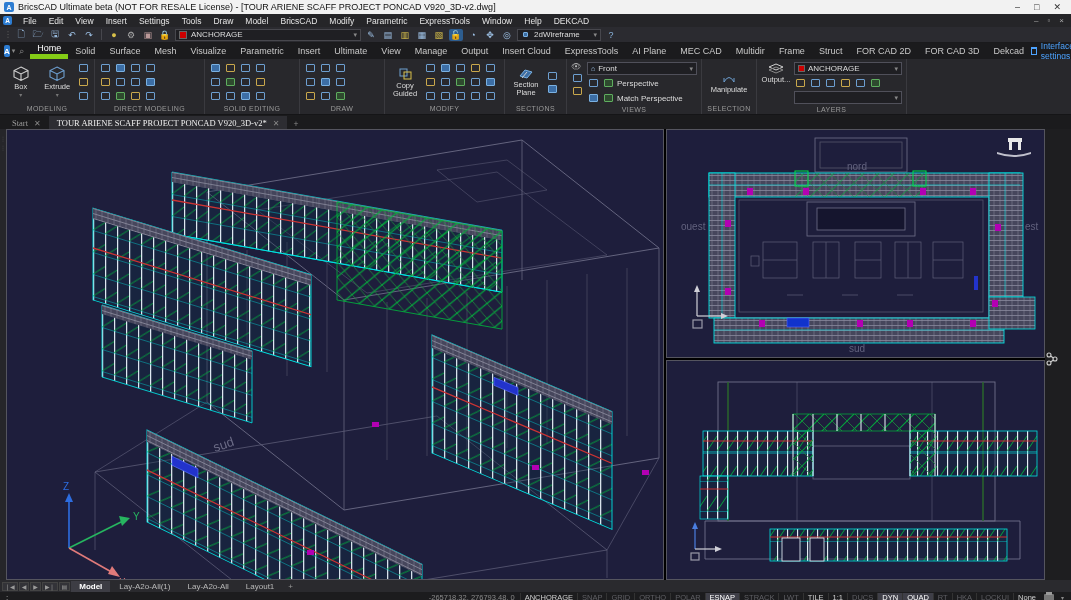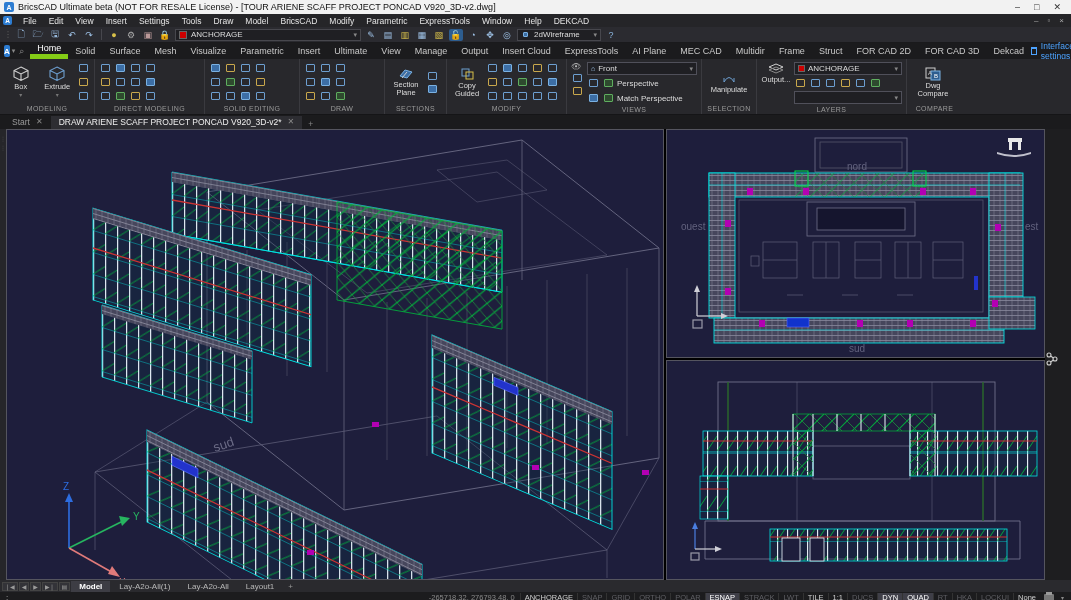--- a/index.html
+++ b/index.html
@@ -65,21 +65,21 @@
   .gi.f::after { background:#3c6ea5; border-color:#7ab1e2; }
   .rcombo { height:13px; background:#1f1f23; border:1px solid #50505a; color:#ddd; font-size:8px;
     display:flex; align-items:center; gap:3px; padding:0 3px; }
   .rcombo .chev { margin-left:auto; color:#888; font-size:7px;}
   .vrow { display:flex; align-items:center; gap:2px; font-size:8px; color:#ddd; height:14px;}
   .vcol { display:flex; flex-direction:column; gap:1px; justify-content:center;}
 
   
   .doctabs { height:14px; background:#1b1b1d; display:flex; align-items:flex-end; font-size:8.5px;
     color:#9a9a9a; flex:0 0 auto; padding-left:4px; }
-  .dtab { display:flex; align-items:flex-start; gap:6px; padding:1px 8px; height:13px; cursor:default;}
+  .dtab { display:flex; align-items:flex-end; gap:6px; padding:1px 8px; height:13px; cursor:default;font-family:Liberation Serif, serif;}
   .dtab.active { background:#2d2d32; color:#f0f0f0; }
   .dtab .x { color:#888; font-size:8px; }
   .dplus { padding:0 6px; color:#888; }
 
   
   .drawwrap { flex:1; display:flex; background:#0d0d0d; position:relative; }
   .lstrip { width:8px; background:#26262a; color:#555; font-size:6px; display:flex;
     flex-direction:column; align-items:center; padding-top:6px; gap:2px;}
   .viewports { flex:1; display:flex; gap:2px; background:#000; }
   .vpmain { width:658px; height:451px; background:#1e1e3c; border:1px solid #55555f; position:relative;}
@@ -307,65 +307,65 @@
             <div class="gi f"></div>
             <div class="gi"></div>
           <div class="gi"></div>
             <div class="gi"></div>
             <div class="gi g"></div>
         </div>
       </div>
       <div class="rglabel">DRAW</div>
     </div>
 
+    <div class="rgroup" style="width:120px">
+      <div class="rgcontent">
+        <div class="bigbtn" style="width:32px">
+          <svg width="15" height="14">
+              <rect x="2" y="2" width="7" height="7" fill="none" stroke="#6d9fd0"></rect>
+              <rect x="6" y="5" width="7" height="7" fill="none" stroke="#d8c04a"></rect>
+            </svg>
+          <span>Copy Guided</span>
+        </div>
+        <div class="gigrid">
+          <div class="gi"></div>
+            <div class="gi y"></div>
+            <div class="gi"></div>
+          <div class="gi f"></div>
+            <div class="gi"></div>
+            <div class="gi"></div>
+          <div class="gi"></div>
+            <div class="gi g"></div>
+            <div class="gi"></div>
+          <div class="gi y"></div>
+            <div class="gi"></div>
+            <div class="gi"></div>
+          <div class="gi"></div>
+            <div class="gi f"></div>
+            <div class="gi"></div>
+        </div>
+      </div>
+      <div class="rglabel">MODIFY</div>
+    </div>
+
     <div class="rgroup" style="width:62px">
       <div class="rgcontent">
         <div class="bigbtn" style="width:34px">
           <svg width="16" height="13">
               <path d="M2 9 L7 3 L14 5 L9 11 Z" fill="#3c6ea5" stroke="#7ab1e2"></path>
               <path d="M4 11 L9 5" stroke="#cfcfcf"></path>
             </svg>
           <span>Section Plane</span>
         </div>
         <div class="vcol">
           <div class="gi"></div>
           <div class="gi f"></div>
         </div>
       </div>
       <div class="rglabel">SECTIONS</div>
-    </div>
-
-    <div class="rgroup" style="width:120px">
-      <div class="rgcontent">
-        <div class="bigbtn" style="width:32px">
-          <svg width="15" height="14">
-              <rect x="2" y="2" width="7" height="7" fill="none" stroke="#6d9fd0"></rect>
-              <rect x="6" y="5" width="7" height="7" fill="none" stroke="#d8c04a"></rect>
-            </svg>
-          <span>Copy Guided</span>
-        </div>
-        <div class="gigrid">
-          <div class="gi"></div>
-            <div class="gi y"></div>
-            <div class="gi"></div>
-          <div class="gi f"></div>
-            <div class="gi"></div>
-            <div class="gi"></div>
-          <div class="gi"></div>
-            <div class="gi g"></div>
-            <div class="gi"></div>
-          <div class="gi y"></div>
-            <div class="gi"></div>
-            <div class="gi"></div>
-          <div class="gi"></div>
-            <div class="gi f"></div>
-            <div class="gi"></div>
-        </div>
-      </div>
-      <div class="rglabel">MODIFY</div>
     </div>
 
 
     <div class="rgroup" style="width:135px">
       <div class="rgcontent" style="align-items:flex-start; padding-top:3px">
         <div class="vcol">
           <span style="color:#bbb;font-size:8px">👁</span>
           <div class="gi"></div>
           <div class="gi y"></div>
         </div>
@@ -427,43 +427,29 @@
           </div>
           <div class="rcombo">
               <span class="chev">▾</span>
             </div>
         </div>
       </div>
       <div class="rglabel">LAYERS</div>
     </div>
 
 
-    <div class="rgroup" style="width:55px; border-right:none">
-      <div class="rgcontent">
-        <div class="bigbtn" style="width:44px">
-          <svg width="16" height="14">
-              <rect x="1" y="1" width="9" height="10" fill="none" stroke="#cfcfcf"></rect>
-              <rect x="6" y="4" width="9" height="9" fill="#2d5d8f" stroke="#7ab1e2"></rect>
-              <text x="3" y="8" font-size="6" fill="#cfcfcf">A</text>
-              <text x="9" y="11" font-size="6" fill="#fff">B</text>
-            </svg>
-          <span>Dwg Compare</span>
-        </div>
-      </div>
-      <div class="rglabel">COMPARE</div>
-    </div>
   </div>
 
   <div class="doctabs">
     <div class="dtab">
       <span>Start</span>
       <span class="x">✕</span>
     </div>
     <div class="dtab active">
-      <span>DRAW ARIENE SCAFF PROJECT PONCAD V920_3D-v2*</span>
+      <span>TOUR ARIENE SCAFF PROJECT PONCAD V920_3D-v2*</span>
       <span class="x">✕</span>
     </div>
     <span class="dplus">+</span>
   </div>
 
   <div class="drawwrap">
     <div class="lstrip">
         <span>⋮</span>
         <span>⋮</span>
       </div>

